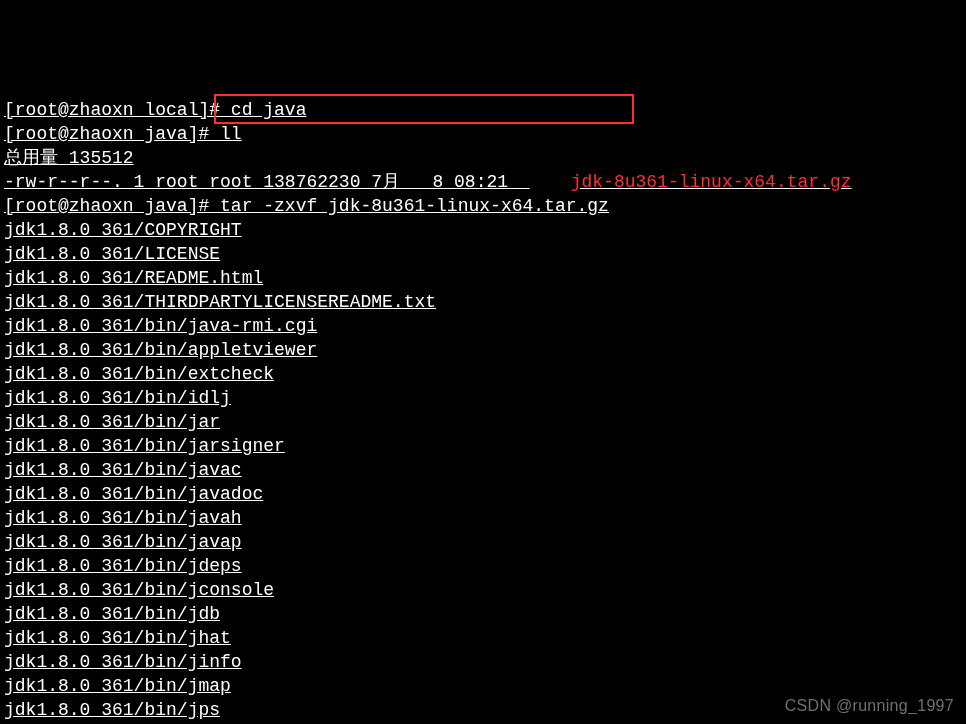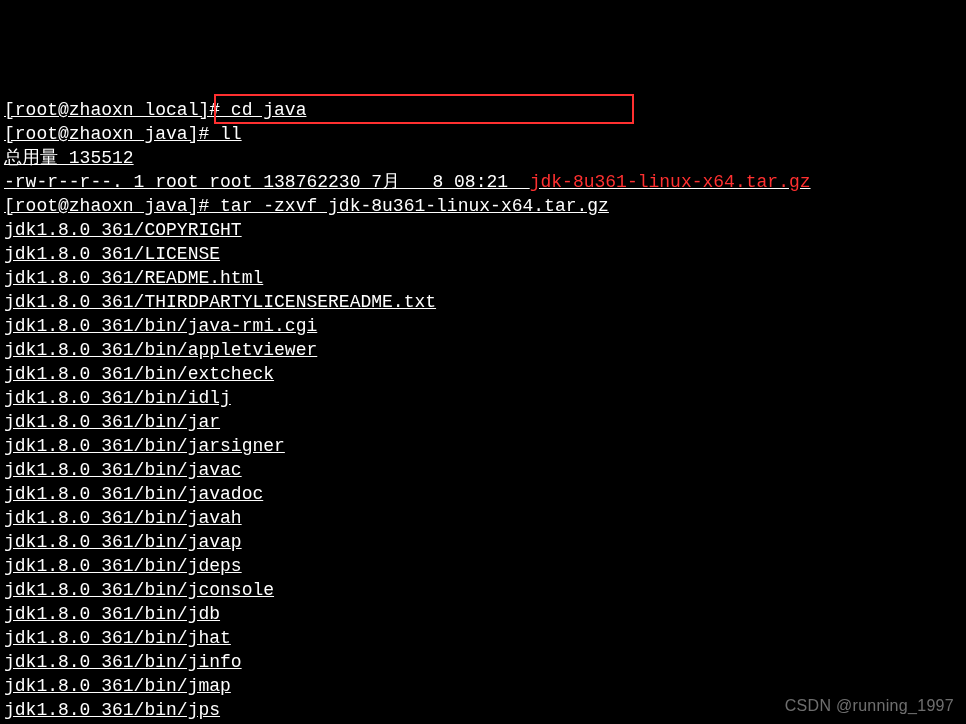--- a/index.html
+++ b/index.html
@@ -10,21 +10,21 @@
     font-size: 18px;
     line-height: 24px;
     width: 966px;
     height: 724px;
     overflow: hidden;
     white-space: pre;
     position: relative;
     padding: 2px 4px;
   }
   .line { display: block; text-decoration: underline; }
-  .red { color: #ff3030; }
+  .red { color: #ff3030; margin-left: 41px; }
   .watermark {
     position: absolute;
     bottom: 6px;
     right: 12px;
     color: rgba(200,200,200,0.55);
     font-family: Arial, sans-serif;
     font-size: 16px;
     letter-spacing: 0.3px;
   }
   .highlight-box {

